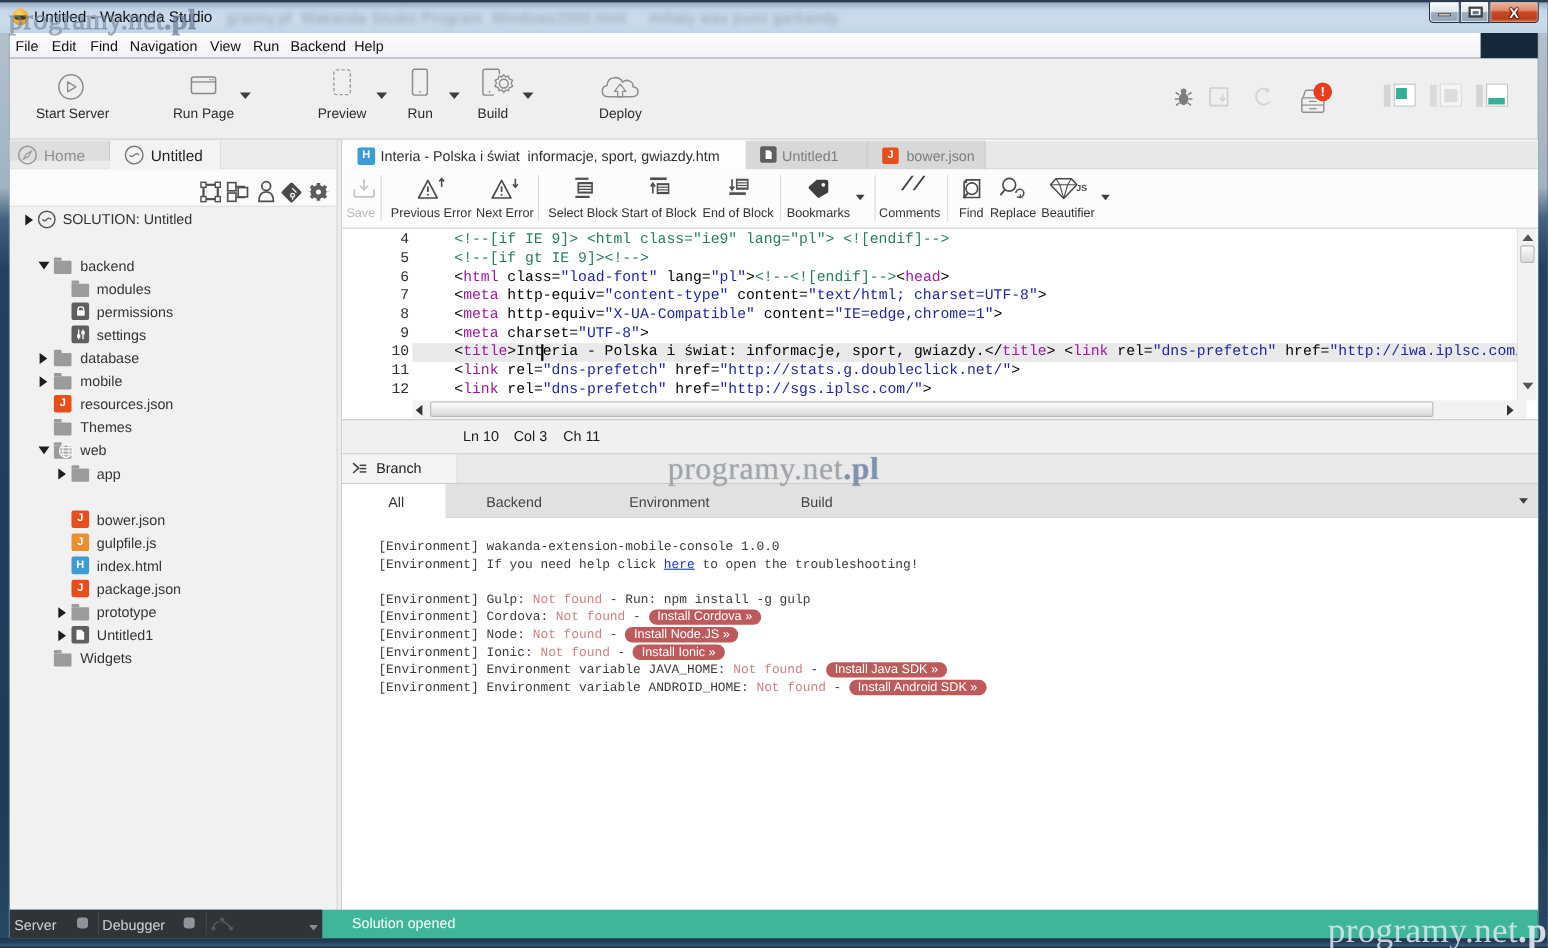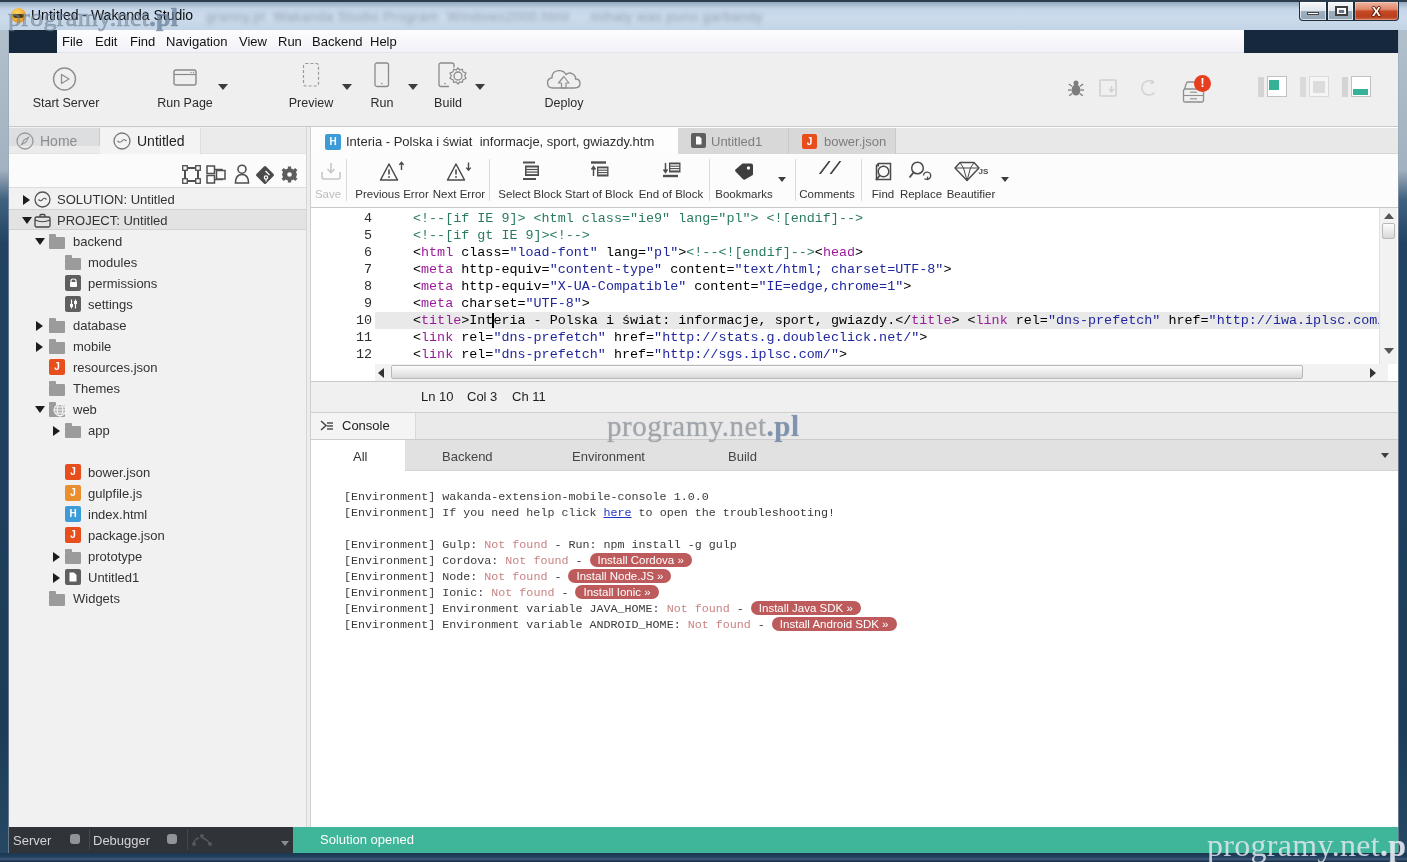--- a/index.html
+++ b/index.html
@@ -28,21 +28,21 @@
 
 .wm { font-family:"Liberation Serif", serif; }
 #wm1 { left:8px; top:3px; z-index:60; width:220px; height:40px; }
 .wm1t { position:absolute; left:0; top:0; font-family:"Liberation Serif",serif; font-size:26px; letter-spacing:0.3px; white-space:nowrap; color:rgba(120,138,158,0.55); -webkit-text-stroke:0.7px rgba(95,115,138,0.5); }
 .wm1t b { color:rgba(105,128,155,0.72); }
 #wm2 { left:607px; top:410px; font-size:29px; letter-spacing:0.5px; color:rgba(158,163,170,0.62); text-shadow:0 0 1px rgba(125,132,142,0.7); z-index:60; }
 #wm2 b { color:rgba(118,142,175,0.75); }
 #wm3 { left:1207px; top:827px; font-size:32px; letter-spacing:0.3px; color:rgba(225,232,238,0.85); z-index:60; }
 #wm3 b { color:rgba(228,235,242,0.9); }
 
-#menubar { left:9px; top:30px; width:1187px; height:23px; background:linear-gradient(#fdfdfe,#f1f2f8); border-bottom:1px solid #e4e4ea;margin-left:48px; }
+#menubar { left:9px; top:30px; width:1337px; height:23px; background:linear-gradient(#fdfdfe,#f1f2f8); border-bottom:1px solid #e4e4ea; }
 #menubar span { position:absolute; top:4px; font-size:13px; color:#111; }
 
 #toolbar { left:9px; top:53px; width:1389px; height:74px; background:#efefef; border-bottom:1px solid #c9c9c9; }
 .tbtxt { position:absolute; top:43px; font-size:12.5px; color:#2b2b2b; text-align:center; width:120px; }
 .caret { position:absolute; width:0; height:0; border-left:5px solid transparent; border-right:5px solid transparent; border-top:6px solid #3d3d3d; }
 .caret.sm { border-left-width:4px; border-right-width:4px; border-top-width:5px; }
 
 #main { left:9px; top:127px; width:1389px; height:701px; background:#f1f1f1; }
 
 #sidebar { left:0; top:0; width:297px; height:700px; background:#f1f1f1; }
@@ -280,29 +280,20 @@
     </div>
     <div class="abs" id="sb-tree">
         <div class="trow" style="top:0px;">
           <div class="tri-r" style="left:14px; top:6px;"></div>
           <svg style="left:25px; top:2px;" width="17" height="17" viewBox="0 0 17 17">
             <circle cx="8.5" cy="8.5" r="7.5" fill="none" stroke="#555" stroke-width="1.3"></circle>
             <path d="M4.5 8.5 Q6.8 11 8.5 8.5 Q10.2 6 12.5 8.5" fill="none" stroke="#555" stroke-width="1.2"></path>
           </svg>
           <span class="lbl" style="left:48px;">SOLUTION: Untitled</span>
         </div>
-        <div class="trow sel" style="top:20px;">
-          <div class="tri-d" style="left:13px; top:7px;"></div>
-          <svg style="left:25px; top:3px;" width="17" height="15" viewBox="0 0 17 15">
-            <rect x="1" y="4" width="15" height="10" rx="1.5" fill="none" stroke="#444" stroke-width="1.3"></rect>
-            <path d="M6 4 L6 2.5 Q6 1.5 7 1.5 L10 1.5 Q11 1.5 11 2.5 L11 4" fill="none" stroke="#444" stroke-width="1.3"></path>
-            <path d="M1 7 Q8.5 10.5 16 7" fill="none" stroke="#444" stroke-width="1.2"></path>
-          </svg>
-          <span class="lbl" style="left:48px;">PROJECT: Untitled</span>
-        </div>
         <div class="trow" style="top:42px;">
           <div class="tri-d" style="left:26px; top:7px;"></div>
           <div class="folder" style="left:40px; top:6px;"></div>
           <span class="lbl" style="left:64px;">backend</span>
         </div>
         <div class="trow" style="top:63px;">
           <div class="folder" style="left:56px; top:6px;"></div>
           <span class="lbl" style="left:79px;">modules</span>
         </div>
         <div class="trow" style="top:84px;">
@@ -533,21 +524,21 @@
       <span class="abs" style="left:201px; top:7px;">Ch 11</span>
     </div>
     <div class="abs" id="con-head">
       <div class="abs" id="con-tab">
         <svg style="left:9px; top:6px;" width="14" height="14" viewBox="0 0 14 14">
           <path d="M1 2 L6 6.5 L1 11" fill="none" stroke="#444" stroke-width="1.5"></path>
           <line x1="7" y1="4" x2="13" y2="4" stroke="#444" stroke-width="1.4"></line>
           <line x1="7" y1="7" x2="13" y2="7" stroke="#444" stroke-width="1.4"></line>
           <line x1="7" y1="10" x2="13" y2="10" stroke="#444" stroke-width="1.4"></line>
         </svg>
-        <span class="abs" style="left:31px; top:5px; font-size:13px; color:#222;">Console</span>
+        <span class="abs" style="left:31px; top:5px; font-size:13px; color:#222;">Branch</span>
       </div>
     </div>
     <div class="abs" id="con-tabs">
       <div class="abs" id="con-all"></div>
       <span class="abs" style="left:42px; top:9px; color:#333;">All</span>
       <span class="abs" style="left:131px; top:9px;">Backend</span>
       <span class="abs" style="left:261px; top:9px;">Environment</span>
       <span class="abs" style="left:417px; top:9px;">Build</span>
       <div class="caret sm" style="left:1070px; top:13px;"></div>
     </div>

